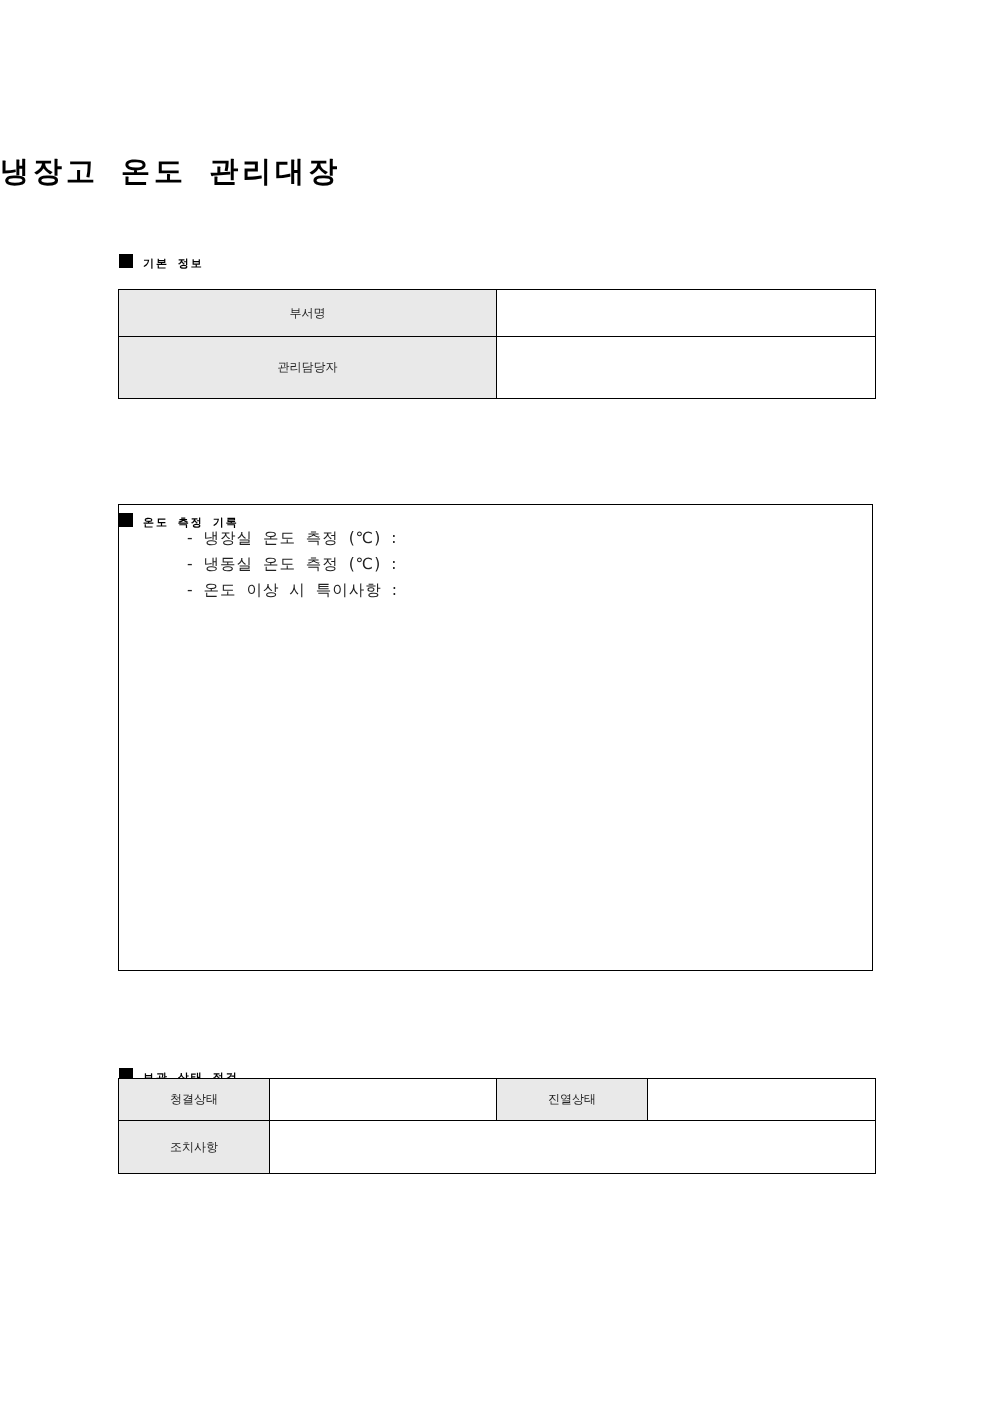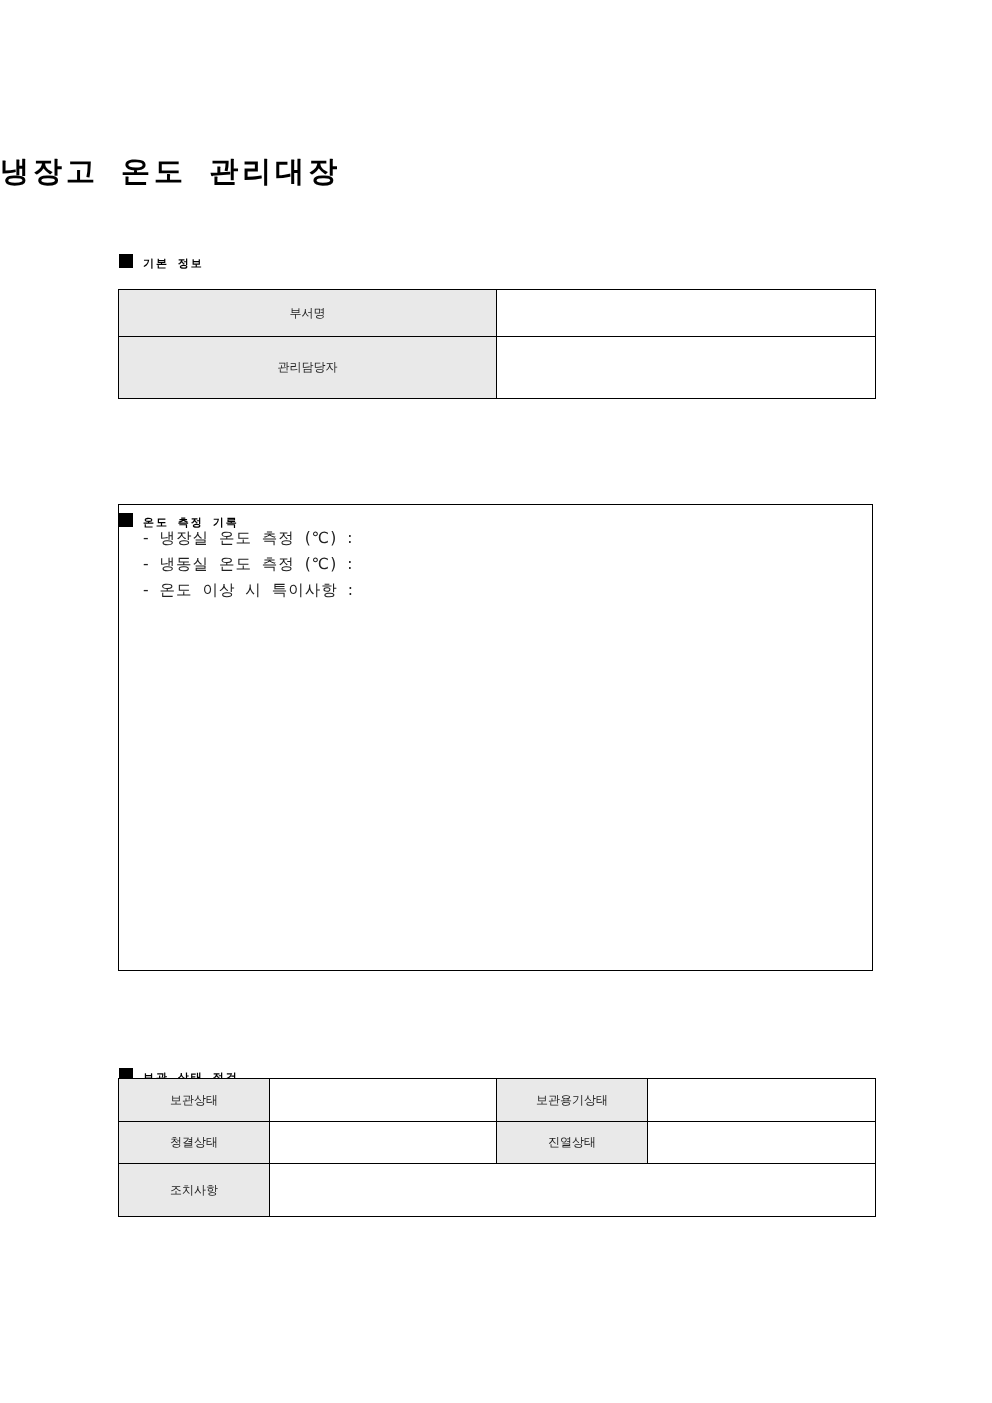--- a/index.html
+++ b/index.html
@@ -29,21 +29,21 @@
   table.form td.label { background: #e9e9e9; }
   .record-box {
     position: absolute; left: 118px; top: 504px; width: 755px; height: 467px;
     border: 1.5px solid #000; box-sizing: border-box;
   }
   .record-lines {
     list-style: none; margin: 0; padding: 0;
     position: absolute; left: 24px; top: 20px;
     font-size: 15.5px; color: #222; letter-spacing: 1px; word-spacing: 4px;
   }
-  .record-lines li { line-height: 26px; height: 26px; }
+  .record-lines li { line-height: 26px; height: 26px; margin-left: 44px; }
 </style>
 </head>
 <body>
 
 <div class="title">냉장고 온도 관리대장</div>
 
 <div class="section-heading" style="top:254px;">
   <span class="bullet"></span><span>기본 정보</span>
 </div>
 
@@ -81,26 +81,20 @@
 </div>
 
 <table class="form" style="left:118px; top:1078px; width:757px;">
   <colgroup>
     <col style="width:151px">
       <col style="width:227px">
       <col style="width:151px">
       <col style="width:228px">
   </colgroup>
   <tbody>
-      <tr style="height:43px;">
-    <td class="label">보관상태</td>
-    <td></td>
-    <td class="label">보관용기상태</td>
-    <td></td>
-  </tr>
   <tr style="height:42px;">
     <td class="label">청결상태</td>
     <td></td>
     <td class="label">진열상태</td>
     <td></td>
   </tr>
   <tr style="height:53px;">
     <td class="label">조치사항</td>
     <td colspan="3"></td>
   </tr>

